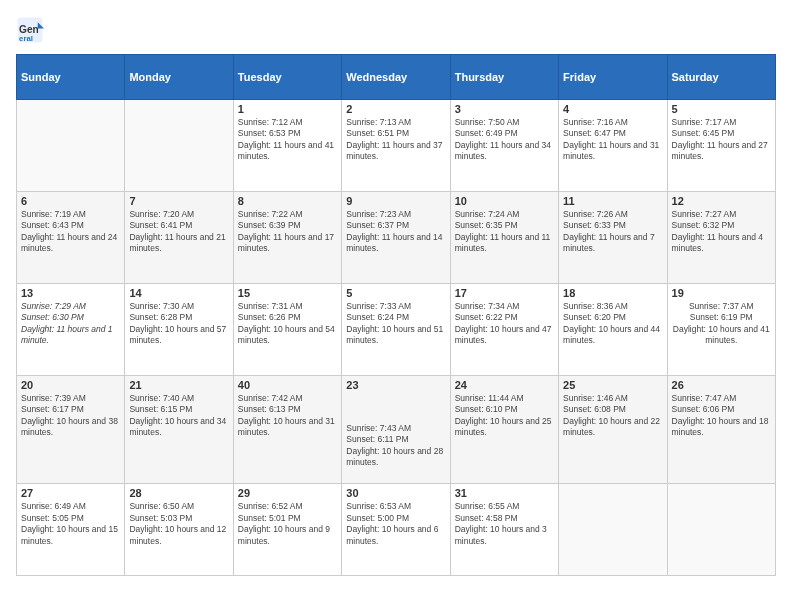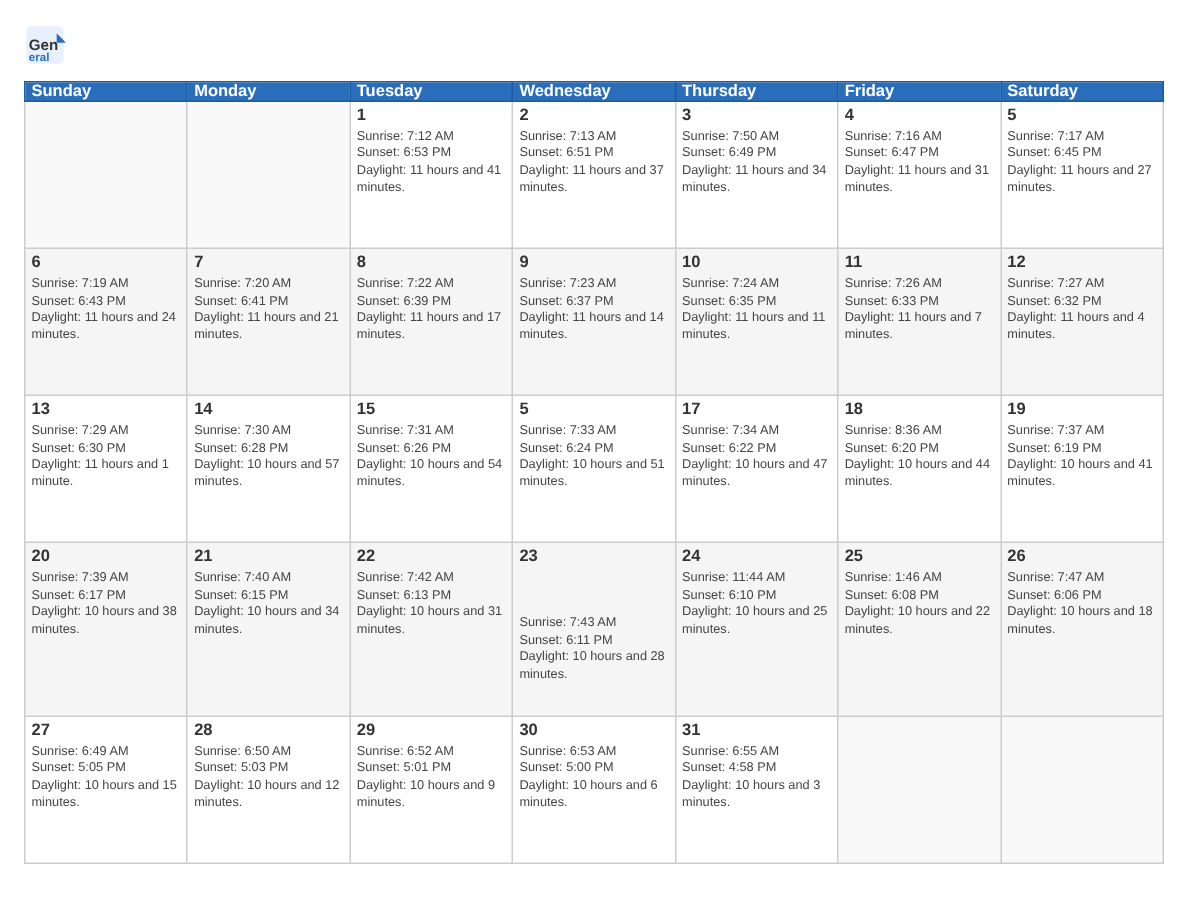--- a/index.html
+++ b/index.html
@@ -58,21 +58,21 @@
       border: 1px solid #ccc;
       border-collapse: collapse;
       width: 100%;
       table-layout: fixed;
     }
     .calendar th {
       background-color: #2a6ebb;
       color: white;
       font-size: 11px;
       font-weight: bold;
-      padding: 0 4px;
+      padding: 16px 4px;
       text-align: left;
       border: 1px solid #1e5a9e;
     }
     .calendar td {
       border: 1px solid #ccc;
       vertical-align: top;
       padding: 3px 4px;
       font-size: 9px;
       color: #333;
       height: 82px;
@@ -207,21 +207,21 @@
           <td>
             <span class="day-number">12</span>
             <div class="day-info" style="white-space: pre-line;">Sunrise: 7:27 AM
 Sunset: 6:32 PM
 Daylight: 11 hours and 4 minutes.</div>
           </td>
         </tr>
         <tr>
           <td>
             <span class="day-number">13</span>
-            <div class="day-info" style="white-space: pre-line;">Sunrise: 7:29 AM
+            <div class="day-info" style="white-space: pre-line; font-style: italic;">Sunrise: 7:29 AM
 Sunset: 6:30 PM
 Daylight: 11 hours and 1 minute.</div>
           </td>
           <td>
             <span class="day-number">14</span>
             <div class="day-info" style="white-space: pre-line;">Sunrise: 7:30 AM
 Sunset: 6:28 PM
 Daylight: 10 hours and 57 minutes.</div>
           </td>
           <td>
@@ -243,40 +243,40 @@
 Daylight: 10 hours and 47 minutes.</div>
           </td>
           <td>
             <span class="day-number">18</span>
             <div class="day-info" style="white-space: pre-line;">Sunrise: 8:36 AM
 Sunset: 6:20 PM
 Daylight: 10 hours and 44 minutes.</div>
           </td>
           <td>
             <span class="day-number">19</span>
-            <div class="day-info" style="white-space: pre-line;">Sunrise: 7:37 AM
+            <div class="day-info" style="white-space: pre-line; text-align: center;">Sunrise: 7:37 AM
 Sunset: 6:19 PM
 Daylight: 10 hours and 41 minutes.</div>
           </td>
         </tr>
         <tr class="row-alt">
           <td>
             <span class="day-number">20</span>
             <div class="day-info" style="white-space: pre-line;">Sunrise: 7:39 AM
 Sunset: 6:17 PM
 Daylight: 10 hours and 38 minutes.</div>
           </td>
           <td>
             <span class="day-number">21</span>
             <div class="day-info" style="white-space: pre-line;">Sunrise: 7:40 AM
 Sunset: 6:15 PM
 Daylight: 10 hours and 34 minutes.</div>
           </td>
           <td>
-            <span class="day-number">22</span>
+            <span class="day-number">40</span>
             <div class="day-info" style="white-space: pre-line;">Sunrise: 7:42 AM
 Sunset: 6:13 PM
 Daylight: 10 hours and 31 minutes.</div>
           </td>
           <td>
             <span class="day-number">23</span>
             <div class="day-info" style="white-space: pre-line; margin-top: 32px;">Sunrise: 7:43 AM
 Sunset: 6:11 PM
 Daylight: 10 hours and 28 minutes.</div>
           </td>

